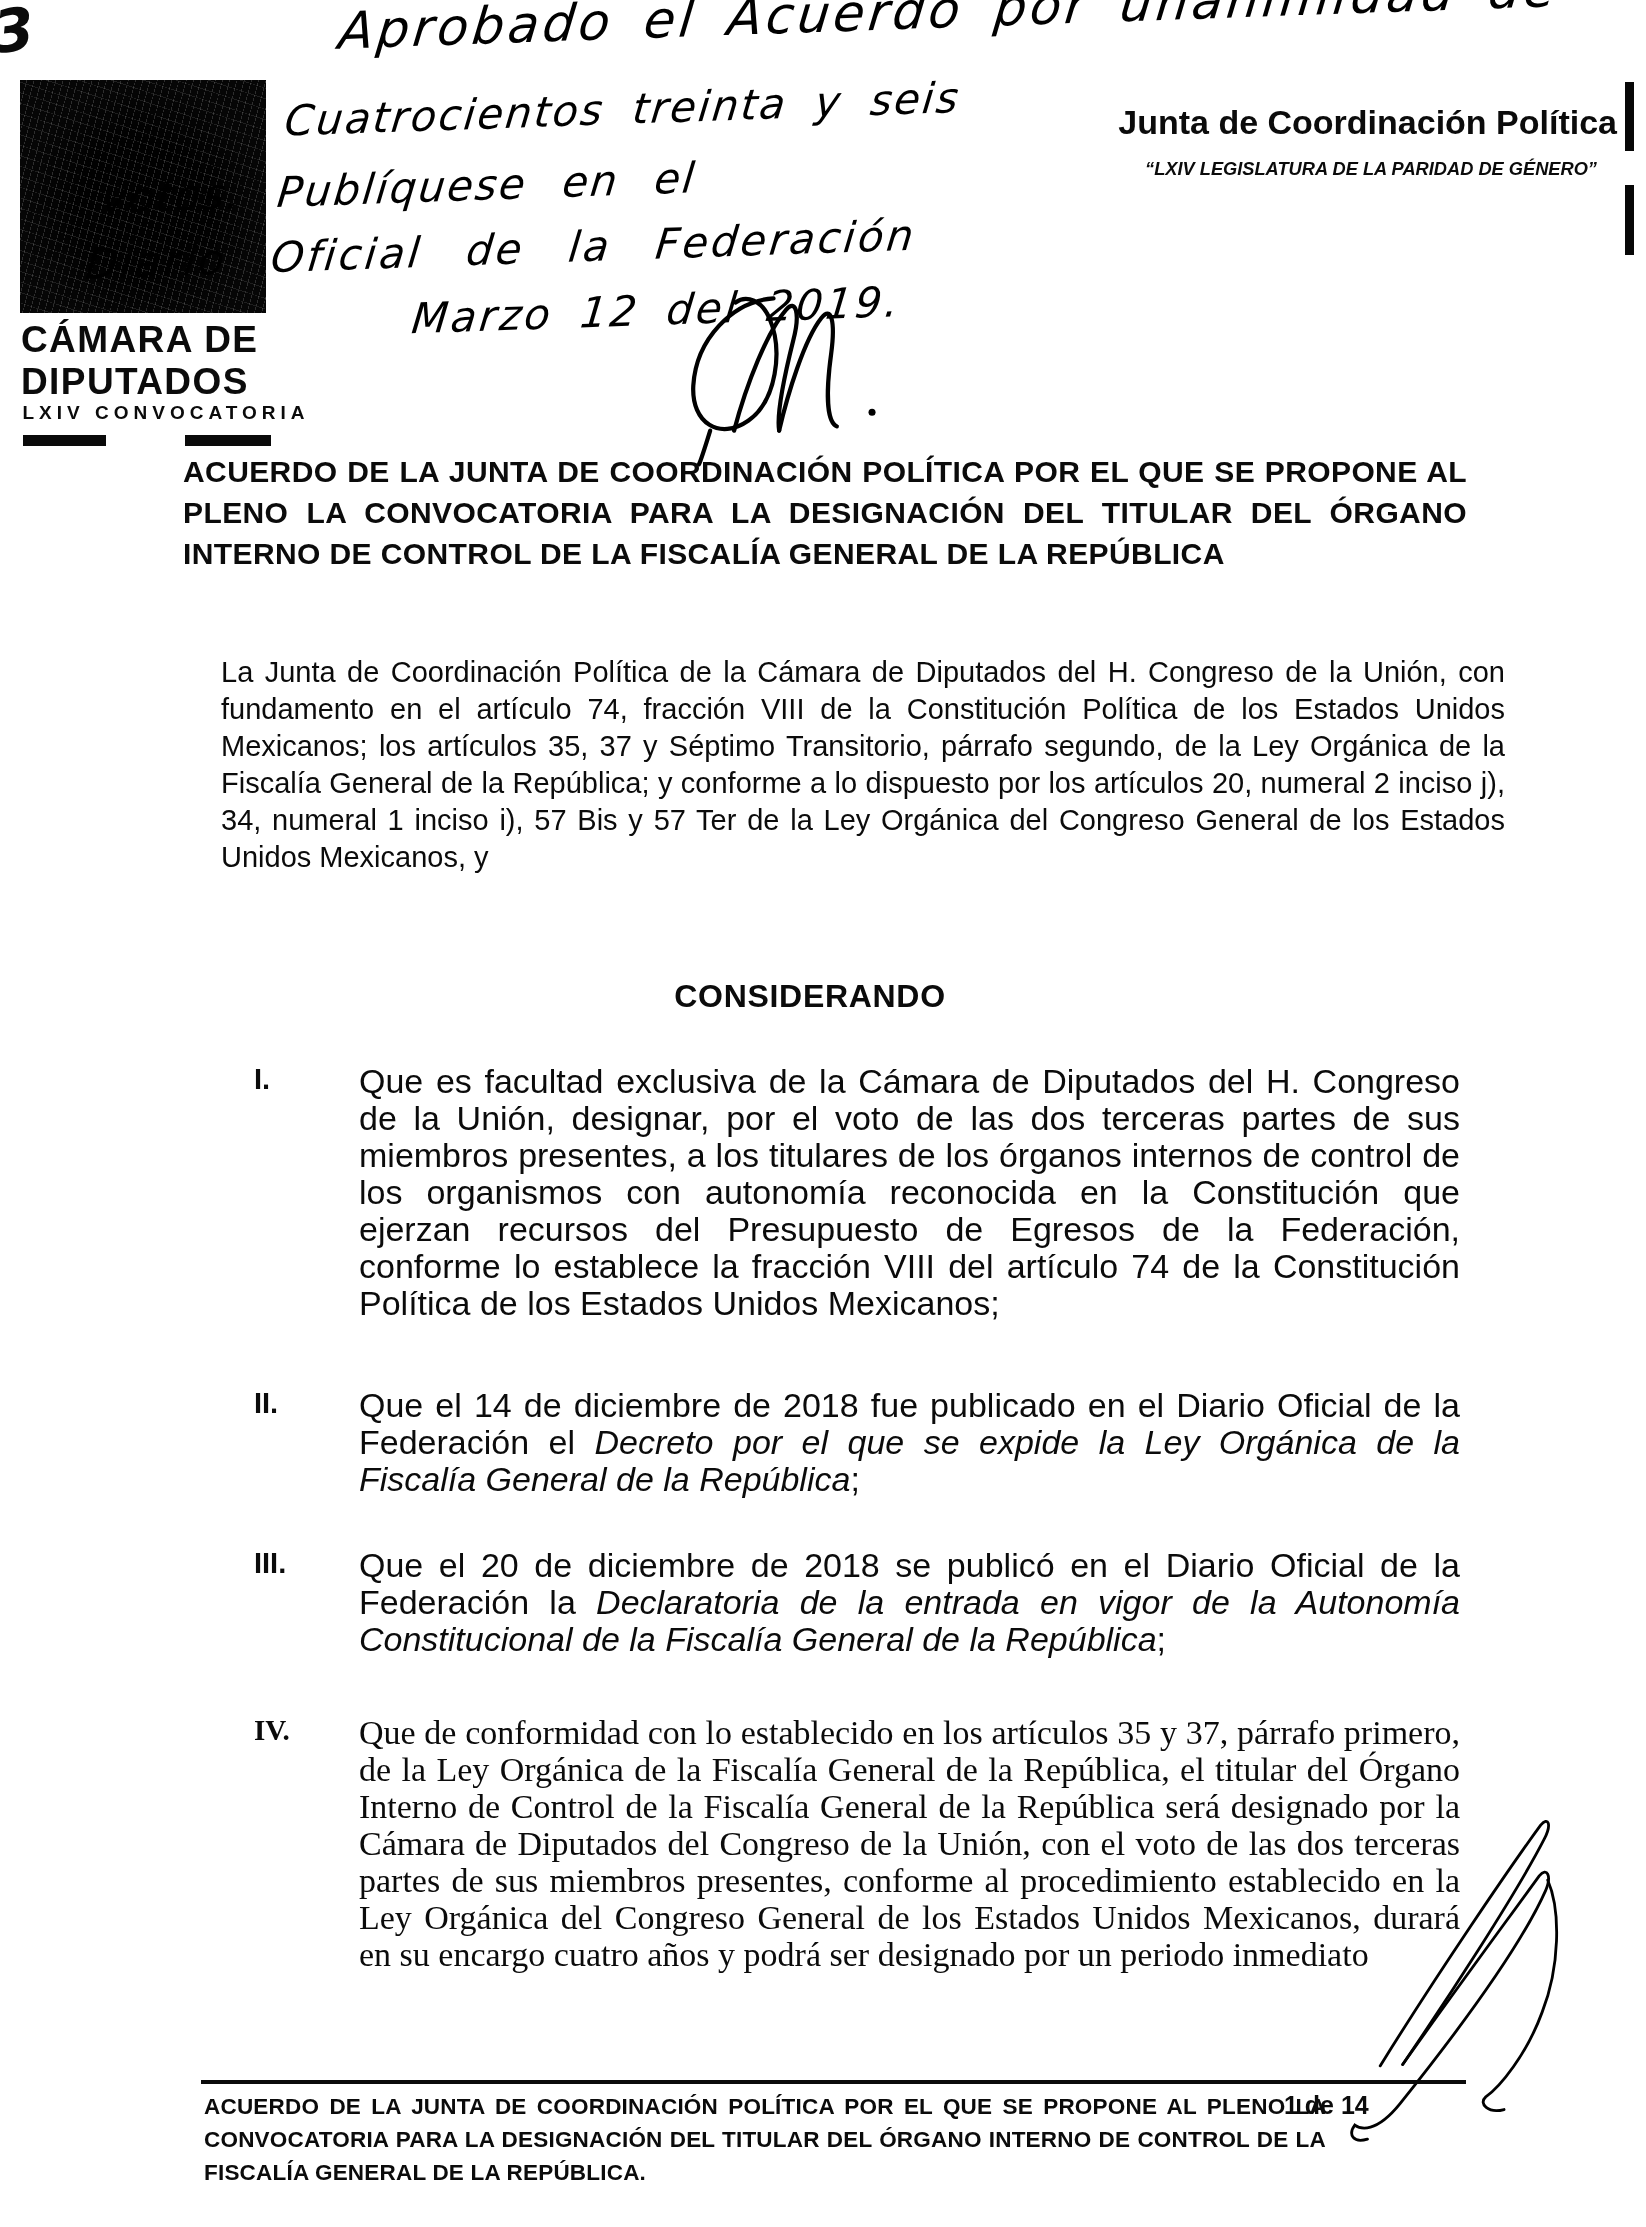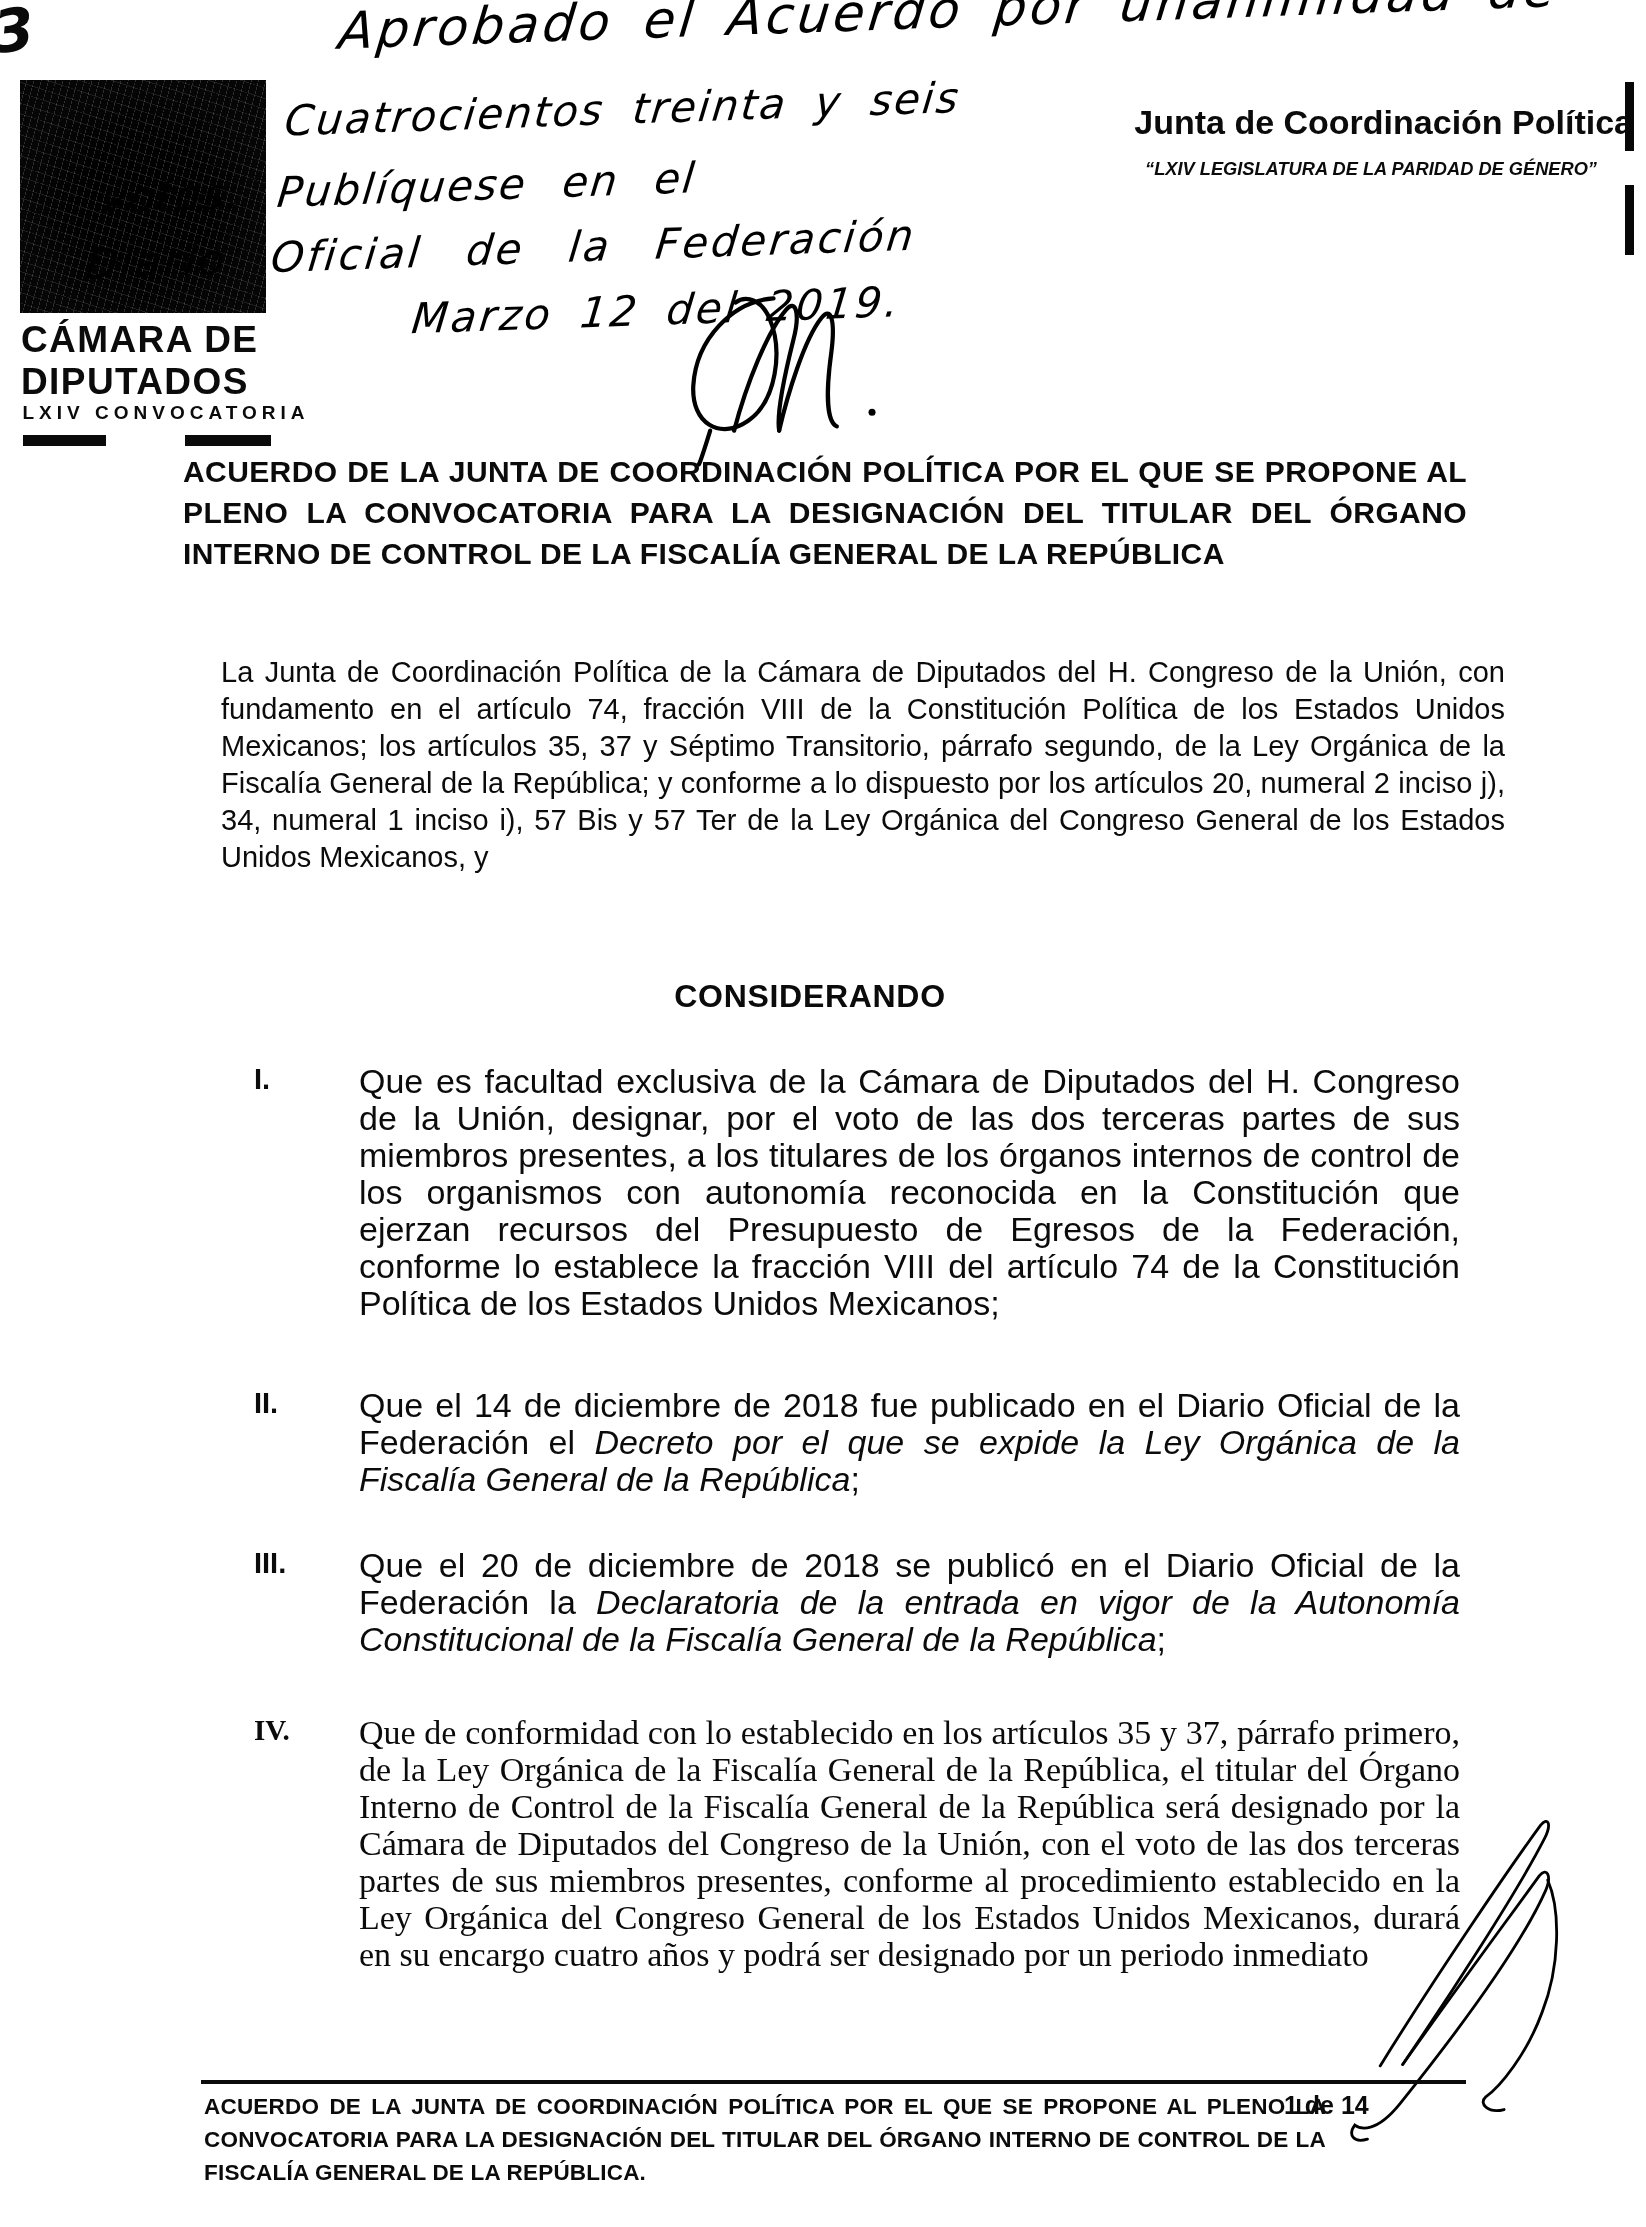--- a/index.html
+++ b/index.html
@@ -35,21 +35,21 @@
     font-size:37px; font-weight:bold; letter-spacing:1.4px; white-space:nowrap;}
   .logo-line2{position:absolute; left:21px; top:361px; width:247px;
     font-size:37px; font-weight:bold; letter-spacing:1.4px; white-space:nowrap;}
   .logo-line3{position:absolute; left:22.5px; top:402px; width:254px;
     font-size:19px; font-weight:bold; letter-spacing:5px; white-space:nowrap;}
   .logo-bar{position:absolute; height:11.3px; background:#0a0a0a; top:435px;}
   .logo-bar.left{left:22.5px; width:83px;}
   .logo-bar.right{left:185px; width:86px;}
   
   .header-title{
-    position:absolute; right:13px; top:103px; width:705px;
+    position:absolute; right:29px; top:103px; width:705px;
     text-align:right; font-size:34px; font-weight:bold; white-space:nowrap;
   }
   .header-subtitle{
     position:absolute; right:49px; top:158px; width:634px;
     text-align:right; font-size:19px; font-style:italic; font-weight:bold;
     white-space:nowrap; letter-spacing:0px;
     transform:scaleX(0.96); transform-origin:right;
   }
   .edge-bar{position:absolute; left:1625px; width:9.2px; background:#070707;}
   .edge-bar.seg1{top:82px; height:69px;}

